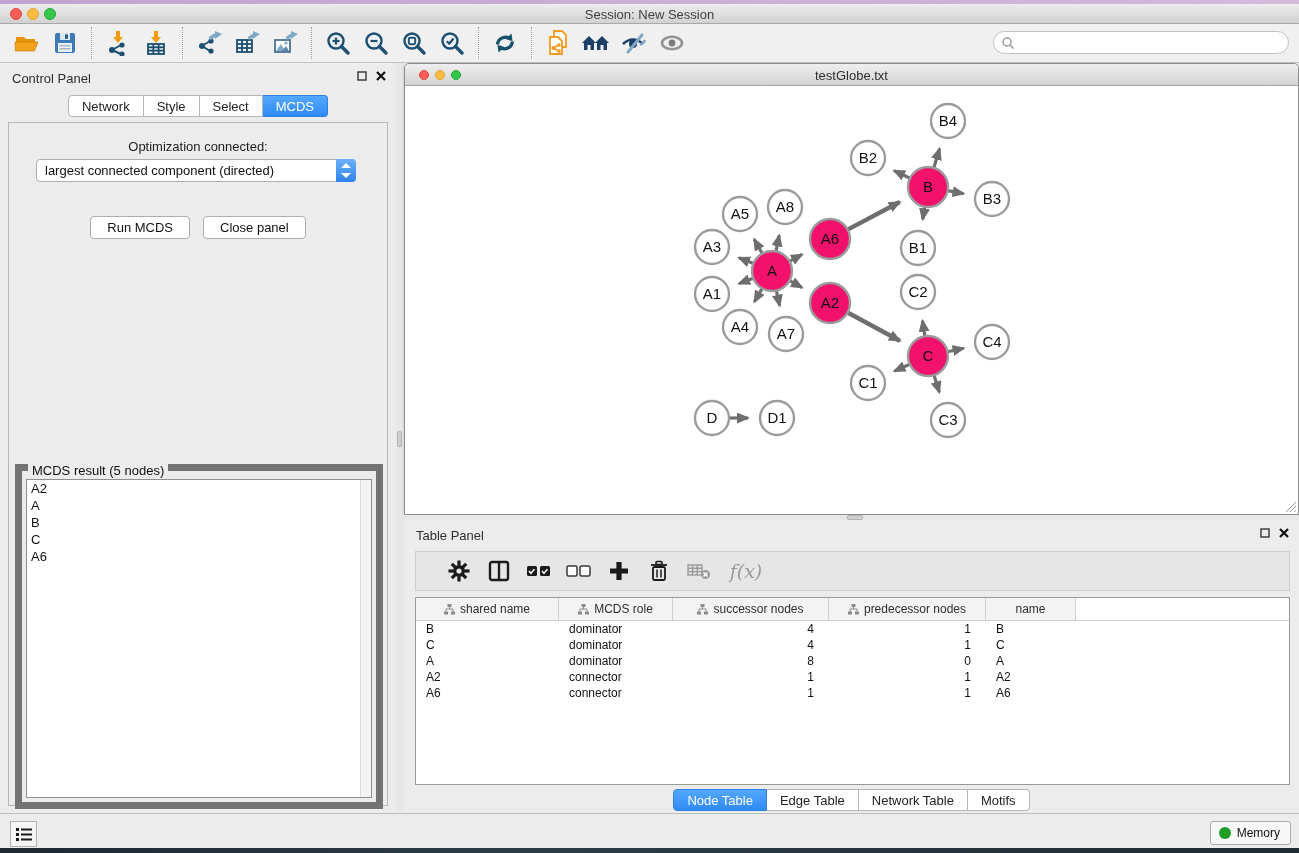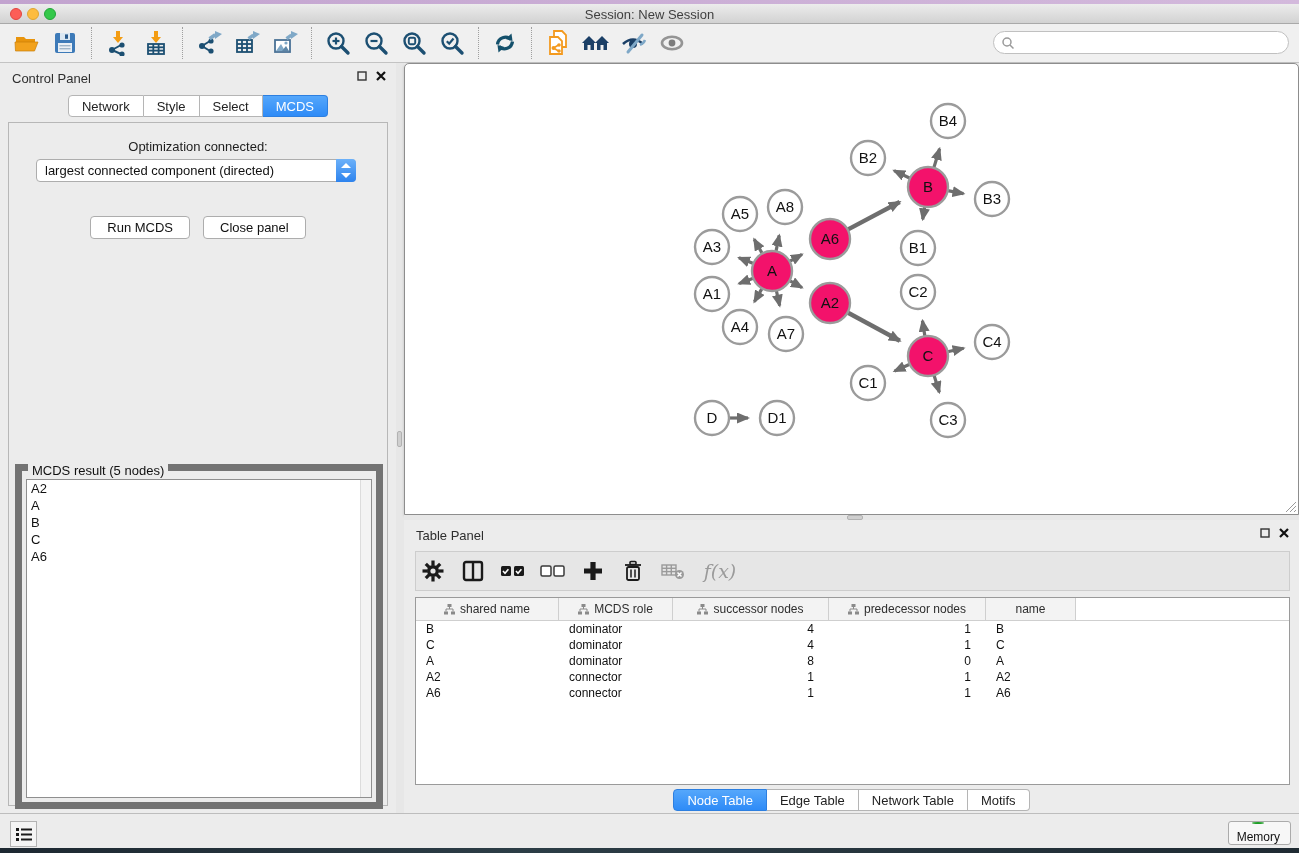--- a/index.html
+++ b/index.html
@@ -85,42 +85,42 @@
   .grip { position:absolute; right:2px; bottom:2px; width:12px; height:12px; }
   .net-node-label { font-size:15px; fill:#111; }
 
   .hsplit { left:404px; top:515px; width:895px; height:5px; background:#e7e7e7; }
   .hsplit-handle { position:absolute; left:443px; top:0; width:16px; height:5px;
     background:#cfcfcf; border:1px solid #b2b2b2; border-radius:2px; }
 
   
   .table-panel { left:404px; top:520px; width:895px; height:293px; background:#ececec; }
   .tp-toolbar { position:absolute; left:11px; top:31px; width:875px; height:40px; background:#e6e6e6;
-    border:1px solid #cdcdcd; display:flex; align-items:center; gap:14px; padding-left:4px; }
+    border:1px solid #cdcdcd; display:flex; align-items:center; gap:14px; padding-left:30px; }
   .tp-btn { width:26px; height:28px; display:flex; align-items:center; justify-content:center; }
   .fx { font-family:"DejaVu Serif", serif; font-style:italic; font-size:19px; color:#9a9a9a; }
   .tp-table { position:absolute; left:11px; top:77px; width:875px; height:188px; background:#fff;
     border:1px solid #9a9a9a; overflow:hidden; }
   .thead { display:flex; height:23px; border-bottom:1px solid #cfcfcf; }
   .th { background:#f3f3f3; border-right:1px solid #cfcfcf; display:flex; align-items:center;
     justify-content:center; gap:5px; font-size:12px; color:#2e2e2e; }
   .trow { display:flex; height:16px; }
   .td { font-size:12px; color:#111; line-height:16px; white-space:nowrap; }
   .td.l { text-align:left; padding-left:10px; }
   .td.r { text-align:right; padding-right:15px; }
   .tp-tabs { position:absolute; left:0; right:0; top:269px; display:flex; justify-content:center; }
 
   
   .statusbar { left:0; top:813px; width:1299px; height:35px; background:#ececec;
     border-top:1px solid #bdbdbd; }
   .list-btn { position:absolute; left:10px; top:7px; width:27px; height:26px; background:#f4f4f4;
     border:1px solid #b3b3b3; display:flex; align-items:center; justify-content:center; }
   .mem-btn { position:absolute; right:8px; top:7px; height:24px; background:#f7f7f7;
     border:1px solid #ababab; border-radius:3px; display:flex; align-items:center; gap:6px;
-    padding:0 10px 0 8px; font-size:12px; color:#111;flex-direction:column; }
+    padding:0 10px 0 8px; font-size:12px; color:#111; }
   .mem-dot { width:12px; height:12px; border-radius:50%; background:#1f9e27; }
   .bottom-strip { left:0; top:848px; width:1299px; height:5px;
     background:linear-gradient(90deg,#1d2831,#2c3d46 40%,#1f2b33); }
 
   svg { display:block; }
 </style>
 </head>
 <body>
 
 <div class="abs top-purple"></div>
@@ -339,20 +339,26 @@
         <div class="mcds-scroll"></div>
       </div>
     </div>
   </div>
 </div>
 <div class="abs vsplit">
   <div class="vsplit-handle"></div>
 </div>
 
 <div class="abs net-window">
+  <div class="net-titlebar">
+    <span class="net-tl red"></span>
+    <span class="net-tl yellow"></span>
+    <span class="net-tl green"></span>
+    <div class="title">testGlobe.txt</div>
+  </div>
   <div class="net-canvas">
     <svg id="graph" width="891" height="427" viewBox="0 0 891 427">
         <defs>
           <marker id="arrow" markerUnits="userSpaceOnUse" markerWidth="13" markerHeight="11" refX="11" refY="5.5" orient="auto">
             <path d="M0,0 L13,5.5 L0,11 z" fill="#6E6E6E"></path>
           </marker>
         </defs>
         <line x1="347.325077653959" y1="191.15872023264905" x2="333.07863740175947" y2="196.6198556626589" stroke="#6E6E6E" stroke-width="3.2" marker-end="url(#arrow)"></line>
         <line x1="383.5115536805359" y1="193.6615468582267" x2="395.9815141111426" y2="200.5415250268373" stroke="#6E6E6E" stroke-width="3.2" marker-end="url(#arrow)"></line>
         <line x1="347.4304661822948" y1="176.57218647291793" x2="332.9258240356725" y2="170.770329614269" stroke="#6E6E6E" stroke-width="3.2" marker-end="url(#arrow)"></line>

